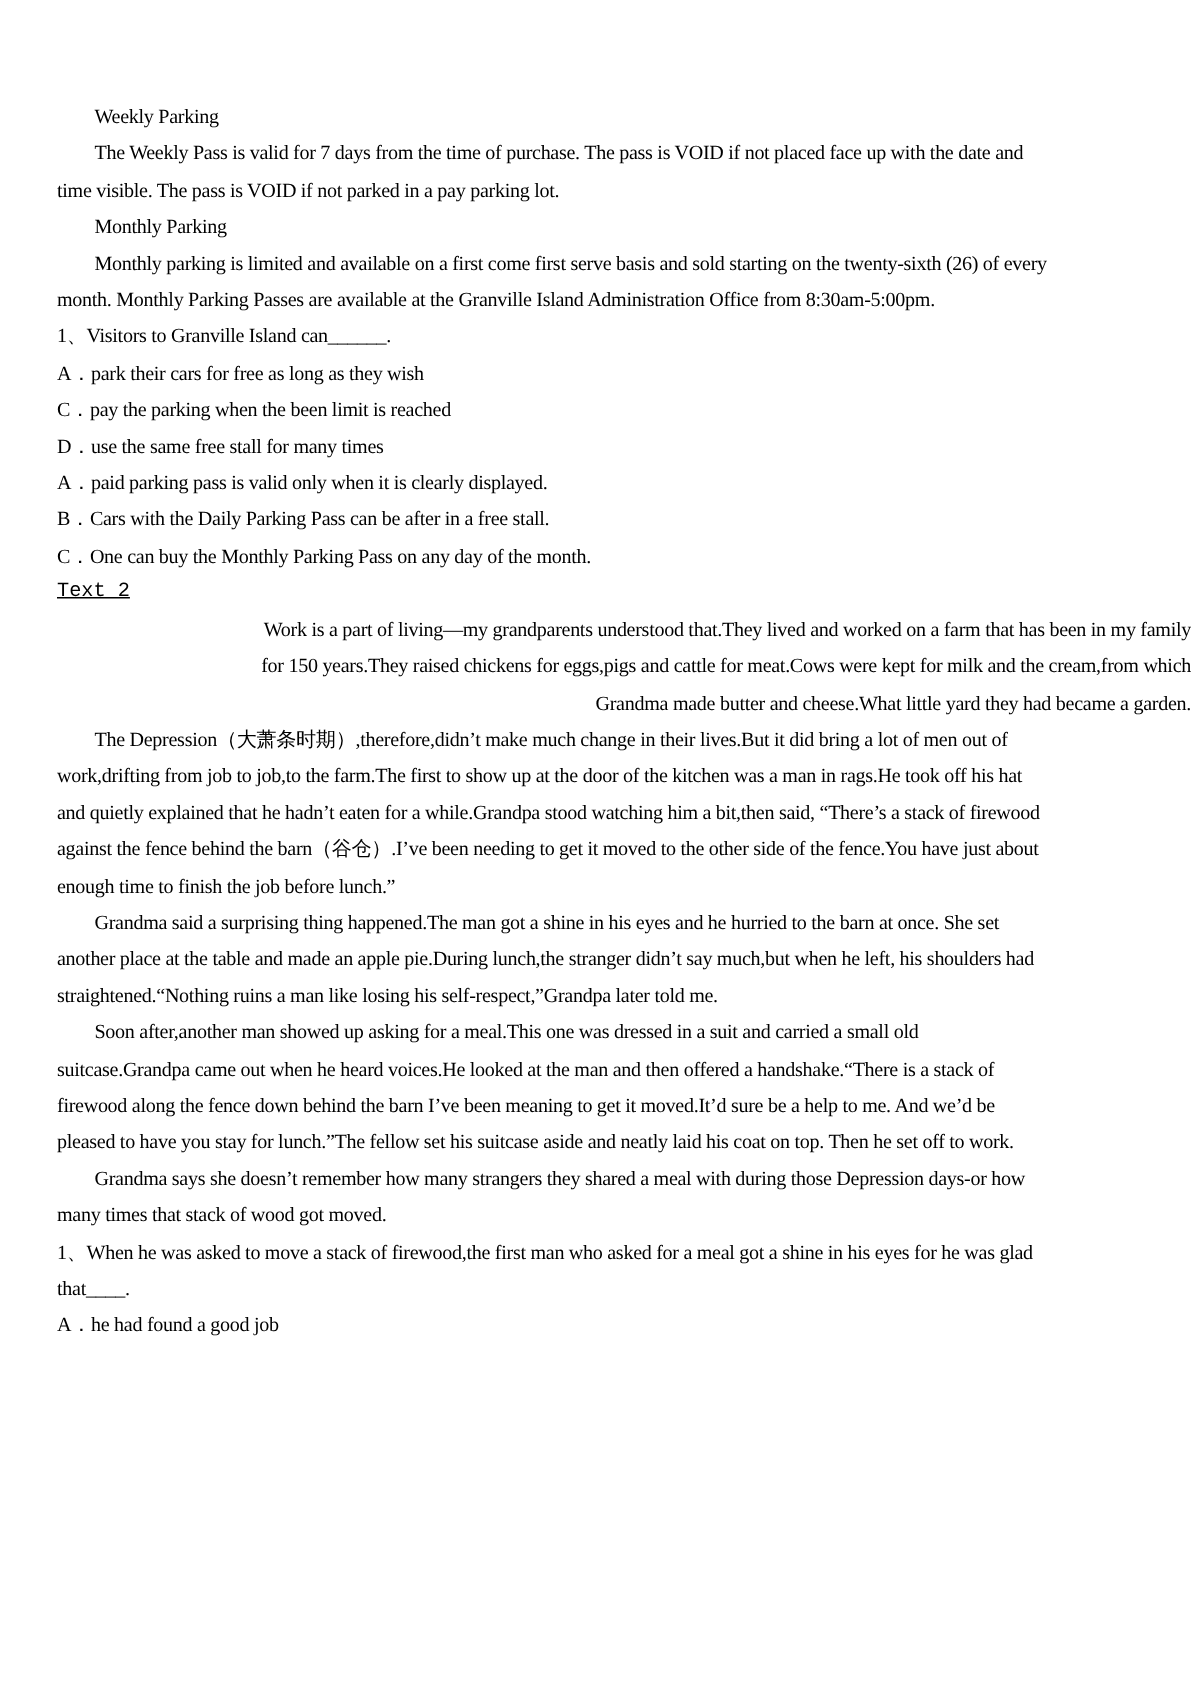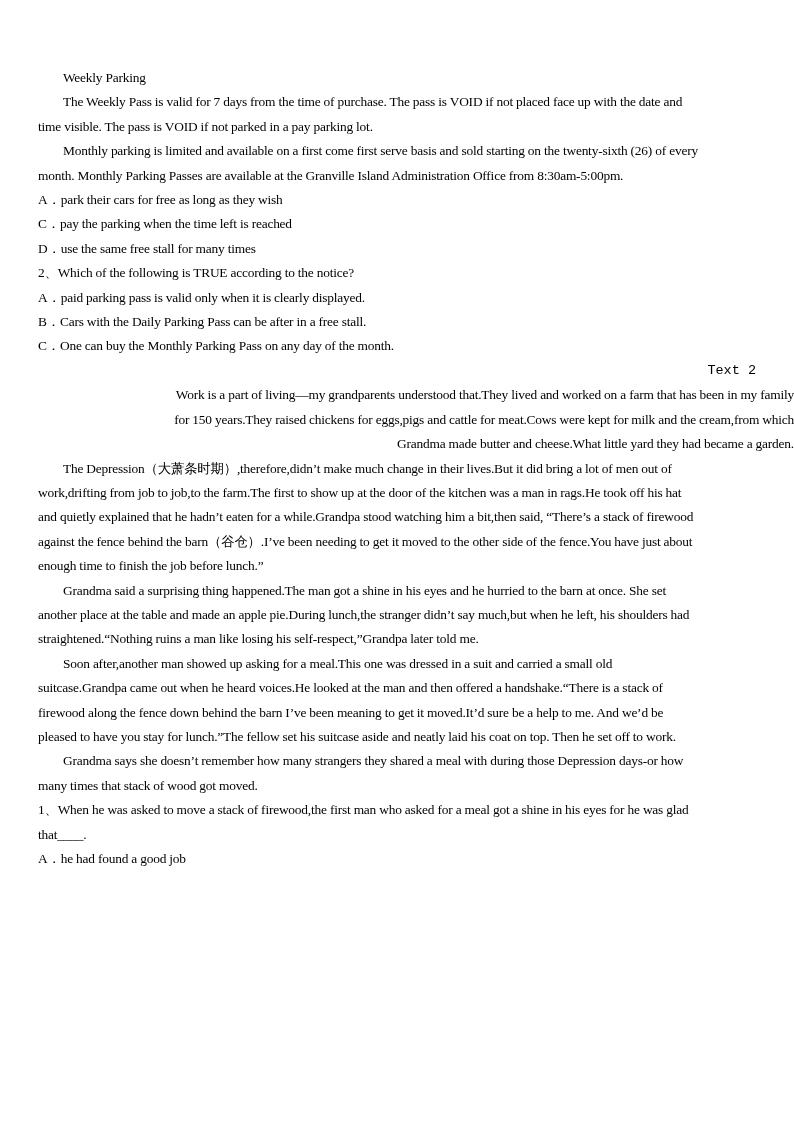--- a/index.html
+++ b/index.html
@@ -23,43 +23,45 @@
     margin: 0;
     line-height: 24.4px;
     white-space: pre;           
   }
   .ind   { text-indent: 25px; } 
   .ind-lg{ text-indent: 41px; text-align: right; } 
   .h-text2 {
     margin: 0;
     width: 718px;
     line-height: 24.4px;
-    text-align: right;
+    text-align: left;
     font-family: "Liberation Mono", "DejaVu Sans Mono", monospace;
     font-size: 13.5px;
     letter-spacing: 0;
     white-space: pre;
+    text-decoration: underline;
   }
 </style>
 </head>
 <body>
 
 <div class="page">
 
   <p class="ln ind">Weekly Parking</p>
   <p class="ln ind">The Weekly Pass is valid for 7 days from the time of purchase. The pass is VOID if not placed face up with the date and
 time visible. The pass is VOID if not parked in a pay parking lot.</p>
+  <p class="ln ind">Monthly Parking</p>
   <p class="ln ind">Monthly parking is limited and available on a first come first serve basis and sold starting on the twenty-sixth (26) of every
 month. Monthly Parking Passes are available at the Granville Island Administration Office from 8:30am-5:00pm.</p>
 
+  <p class="ln">1、Visitors to Granville Island can______.</p>
   <p class="ln">A．park their cars for free as long as they wish</p>
-  <p class="ln">C．pay the parking when the time left is reached</p>
+  <p class="ln">C．pay the parking when the been limit is reached</p>
   <p class="ln">D．use the same free stall for many times</p>
 
-  <p class="ln">2、Which of the following is TRUE according to the notice?</p>
   <p class="ln">A．paid parking pass is valid only when it is clearly displayed.</p>
   <p class="ln">B．Cars with the Daily Parking Pass can be after in a free stall.</p>
   <p class="ln">C．One can buy the Monthly Parking Pass on any day of the month.</p>
 
   <p class="h-text2">Text 2</p>
   <p class="ln ind-lg">Work is a part of living—my grandparents understood that.They lived and worked on a farm that has been in my family
 for 150 years.They raised chickens for eggs,pigs and cattle for meat.Cows were kept for milk and the cream,from which
 Grandma made butter and cheese.What little yard they had became a garden.</p>
   <p class="ln ind">The Depression（大萧条时期）,therefore,didn’t make much change in their lives.But it did bring a lot of men out of
 work,drifting from job to job,to the farm.The first to show up at the door of the kitchen was a man in rags.He took off his hat

